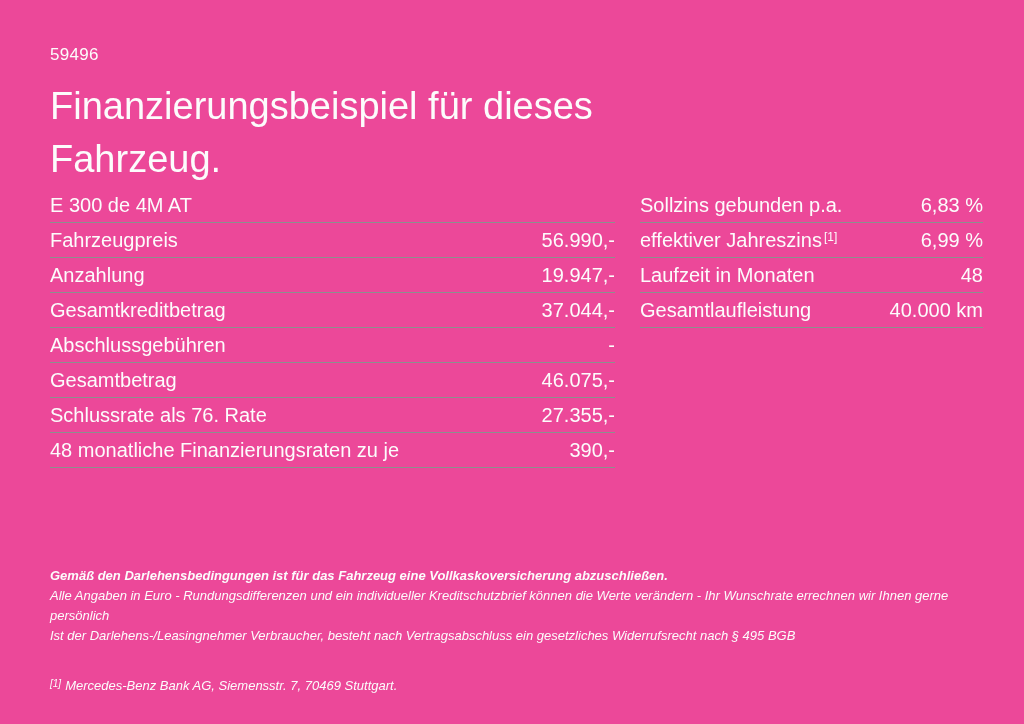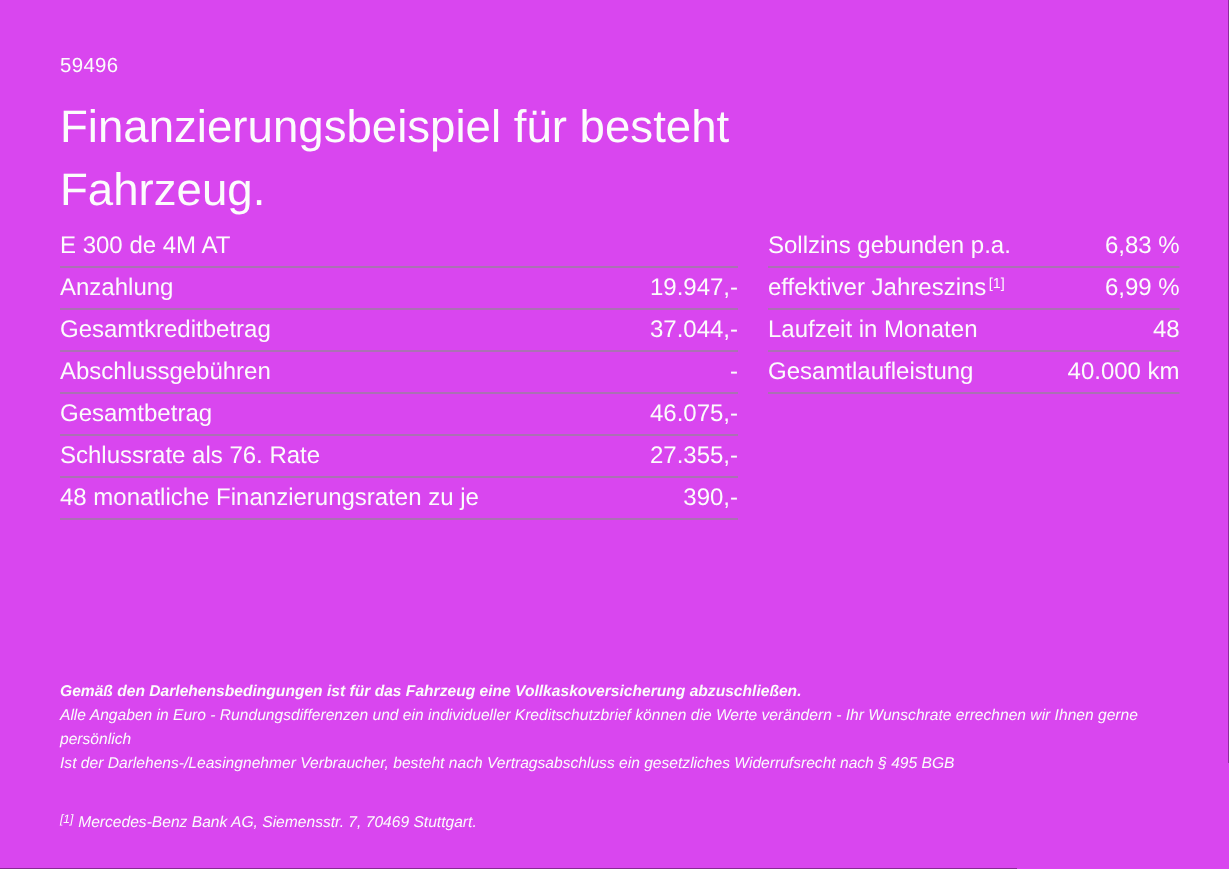--- a/index.html
+++ b/index.html
@@ -3,21 +3,21 @@
 <meta charset="utf-8">
 <style>
   * { margin: 0; padding: 0; box-sizing: border-box; }
   html, body { background: #000; }
   body { font-family: "Liberation Sans", sans-serif; }
 
   .page {
     position: relative;
     width: 1024px;
     height: 724px;
-    background: #d946ef;
+    background: #ec4899;
     color: #fcfcfc;
     overflow: hidden;
   }
 
   .listing-id {
     position: absolute;
     left: 50px;
     top: 45px;
     font-size: 17px;
     font-weight: 400;
@@ -91,27 +91,31 @@
     margin-right: 4px;
   }
 </style>
 </head>
 <body>
 
 <div class="page">
 
   <div class="listing-id">59496</div>
 
-  <h1 class="title"><span>Finanzierungsbeispiel für besteht</span><br><span>Fahrzeug.</span></h1>
+  <h1 class="title"><span>Finanzierungsbeispiel für dieses</span><br><span>Fahrzeug.</span></h1>
 
   <div class="columns">
 
     <div class="col-left">
       <div class="vehicle-model">E 300 de 4M AT</div>
 
+      <div class="row">
+        <span class="label">Fahrzeugpreis</span>
+        <span class="value">56.990,-</span>
+      </div>
       <div class="row">
         <span class="label">Anzahlung</span>
         <span class="value">19.947,-</span>
       </div>
       <div class="row">
         <span class="label">Gesamtkreditbetrag</span>
         <span class="value">37.044,-</span>
       </div>
       <div class="row">
         <span class="label">Abschlussgebühren</span>

